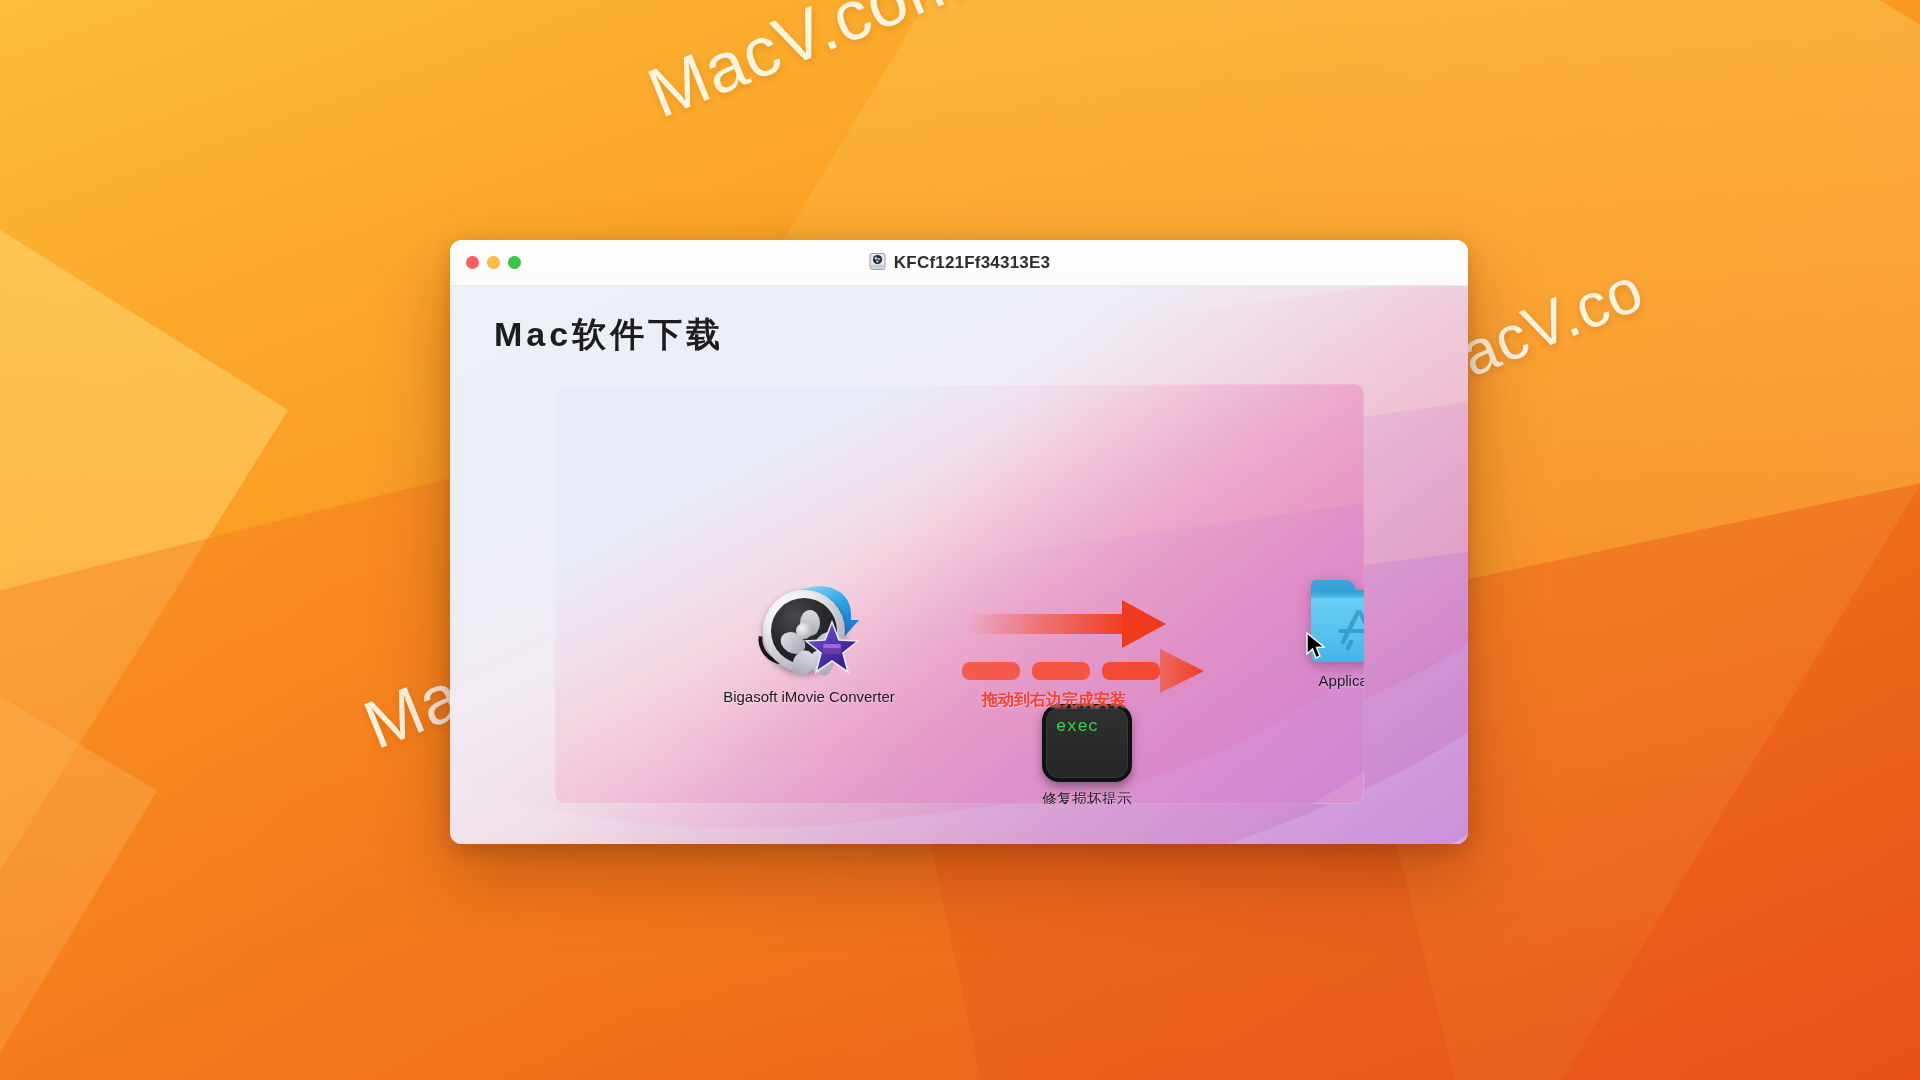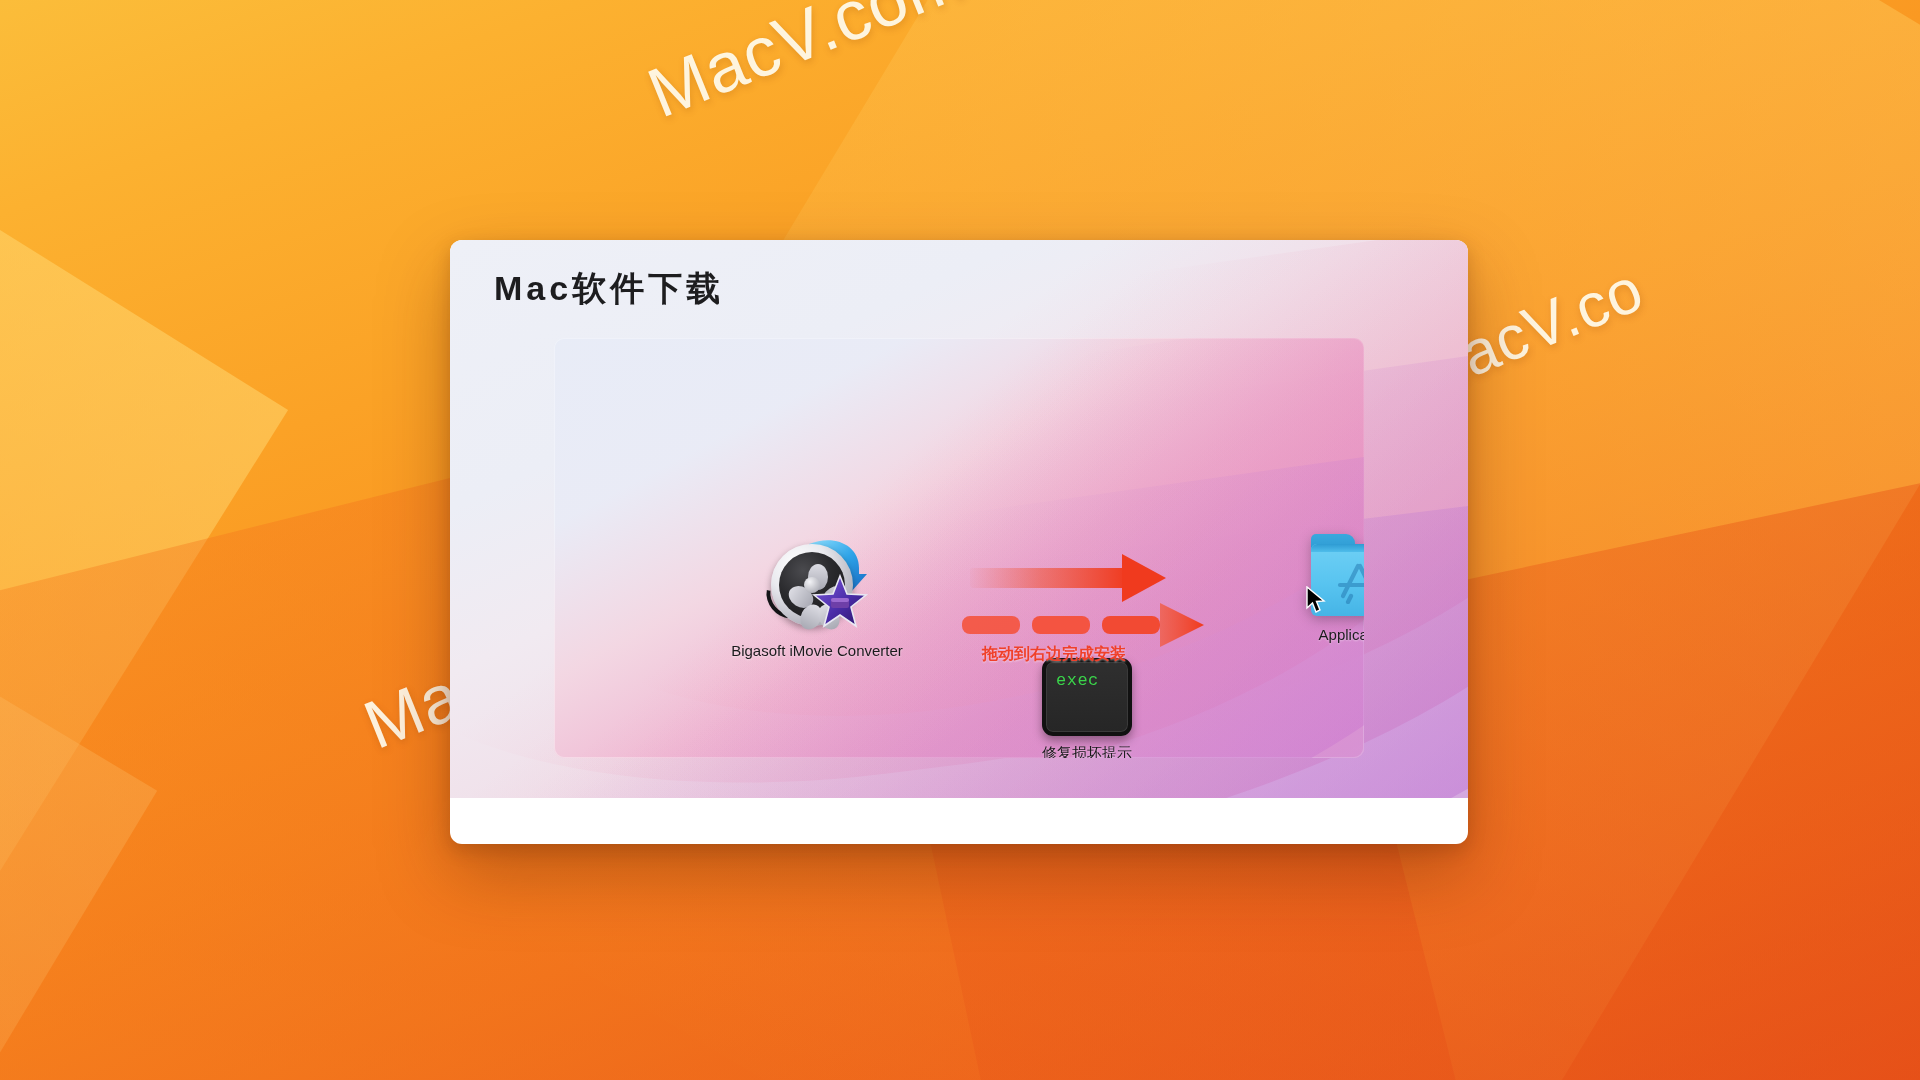--- a/index.html
+++ b/index.html
@@ -188,21 +188,21 @@
     display:flex; flex-direction:column; align-items:center;
     width:230px;
   }
   .icon-label{
     margin-top:8px;
     font-size:15px; color:#1b1b1d; white-space:nowrap;
     text-shadow:0 1px 2px rgba(255,255,255,.45);
   }
   .icon-label.cn{ font-size:15px; font-weight:normal; }
 
-  #item-app { left:148px; top:196px;text-align:right; }
+  #item-app { left:140px; top:196px;text-align:right; }
   #item-apps{ left:690px; top:196px; }
   #item-exec{ left:418px; top:320px; }
 
   
   .appicon{ position:relative; width:100px; height:100px; }
   .reel-wrap{ position:absolute; left:4px; top:10px; width:82px; height:82px; }
   .reel-outer{
     position:absolute; inset:0; border-radius:50%;
     background:radial-gradient(circle at 32% 26%, #ffffff 0%, #e9e9ee 36%, #b9bac3 68%, #8e8f99 100%);
     box-shadow:0 3px 7px rgba(0,0,0,.35);
@@ -254,21 +254,21 @@
     border-radius:6px 6px 0 0;
   }
   .appstore-a{ position:absolute; left:27px; top:22px; width:46px; height:48px; opacity:.55; }
   .cursor{ position:absolute; left:-4px; top:52px; width:22px; height:28px; }
 
   
   .term{
     position:relative; width:90px; height:78px;
     background:linear-gradient(180deg,#2f2f2f,#262626);
     border:4px solid #111;
-    border-radius:11px;
+    border-radius:17px;
     box-shadow:0 5px 10px rgba(0,0,0,.35), inset 0 0 0 1px #3a3a3a;
     padding-left:8px;
   }
   .term-text{
     position:absolute; left:10px; top:9px;
     font-family:"Liberation Mono","DejaVu Sans Mono",monospace;
     font-size:17px; color:#3ad44a; letter-spacing:.5px;
   }
 
   
@@ -292,20 +292,40 @@
   <div class="bg-band band-c"></div>
   <div class="bg-band band-d"></div>
   <div class="bg-band band-e"></div>
 
   <div class="watermark wm-top">MacV.com</div>
   <div class="watermark wm-right">MacV.co</div>
   <div class="watermark wm-left">MacV.com</div>
 
   <div id="dmg-window">
 
+    <div id="titlebar">
+      <div class="traffic">
+        <div class="tl red"></div>
+        <div class="tl amber"></div>
+        <div class="tl green"></div>
+      </div>
+      <div id="title-center">
+        <span>
+          <svg width="19" height="19" viewBox="0 0 19 19">
+            <rect x="2" y="1.5" width="15" height="16" rx="2.2" fill="#E6E8ED" stroke="#9aa0a8" stroke-width="1"></rect>
+            <rect x="2.8" y="12.8" width="13.4" height="4" rx="1.6" fill="#c9ced6"></rect>
+            <circle cx="9.5" cy="7.6" r="4.6" fill="#2b2b30"></circle>
+            <circle cx="8.1" cy="6.2" r="1.5" fill="#8ad0f2"></circle>
+            <circle cx="11.1" cy="7.1" r="1.2" fill="#cfa6e8"></circle>
+            <circle cx="9.4" cy="9.5" r="1.1" fill="#f2f2f5"></circle>
+          </svg>
+        </span>
+        <span id="title-text">KFCf121Ff34313E3</span>
+      </div>
+    </div>
 
     <div id="dmg-body">
 
       <div class="wave w1"></div>
       <div class="wave w2"></div>
       <div class="wave w3"></div>
       <div class="wave w4"></div>
 
       <div id="dmg-header">
         <div id="brand-title">Mac软件下载</div>

